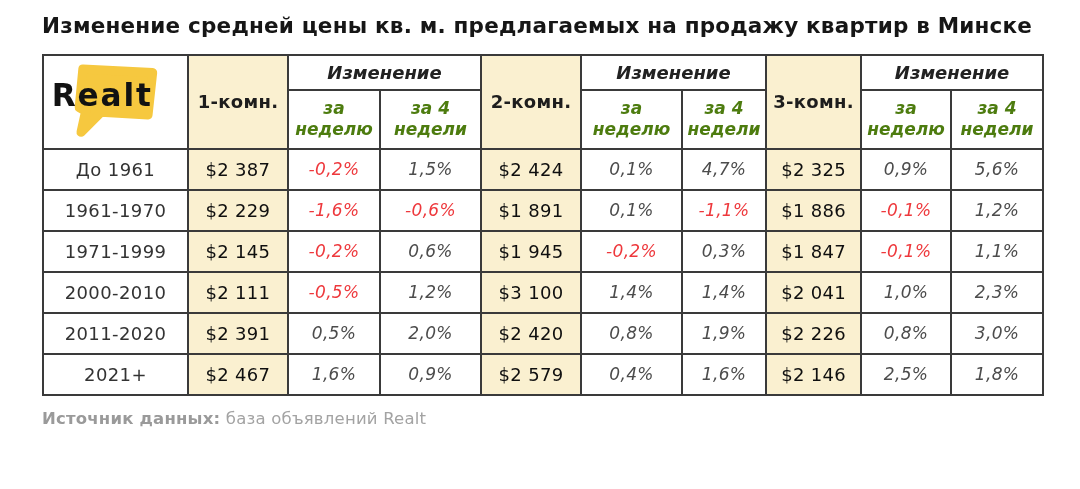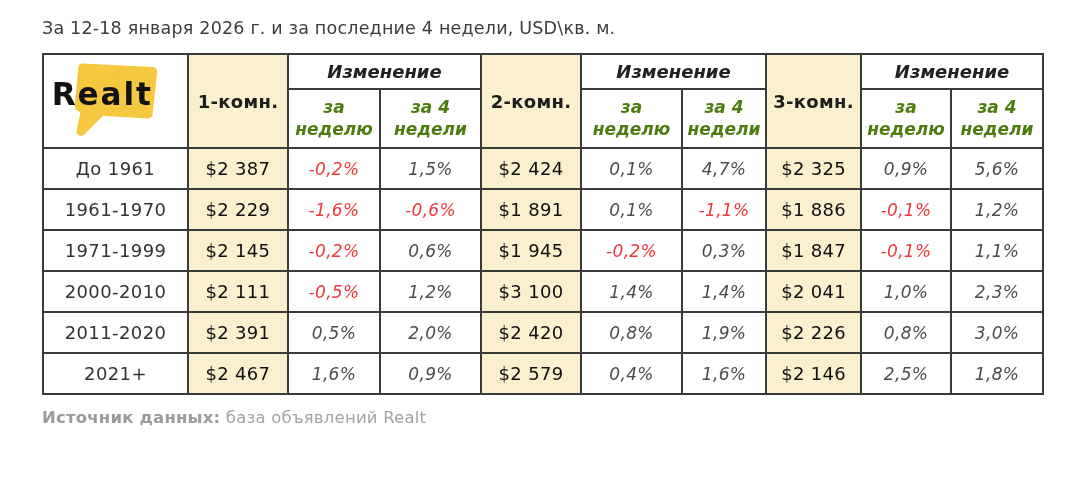--- a/index.html
+++ b/index.html
@@ -68,21 +68,21 @@
     margin:13px 0 0 0;
     font-size:16.5px;color:#a3a3a3;letter-spacing:.2px;
   }
   .footer .src-label{font-weight:bold;color:#9a9a9a;}
   .logo-wrap{display:flex;align-items:center;justify-content:flex-start;}
 </style>
 </head>
 <body>
 
 <div class="page">
-  <p class="subtitle">За 12-18 января 2026 г. и за последние 4 недели, USD\кв. м.</p>
+  <h1 class="title">Изменение средней цены кв. м. предлагаемых на продажу квартир в Минске</h1>
 
   <table class="price-table">
     <colgroup>
       <col style="width:145px">
         <col style="width:100px">
         <col style="width:92px">
         <col style="width:101px">
       <col style="width:100px">
         <col style="width:101px">
         <col style="width:84px">

